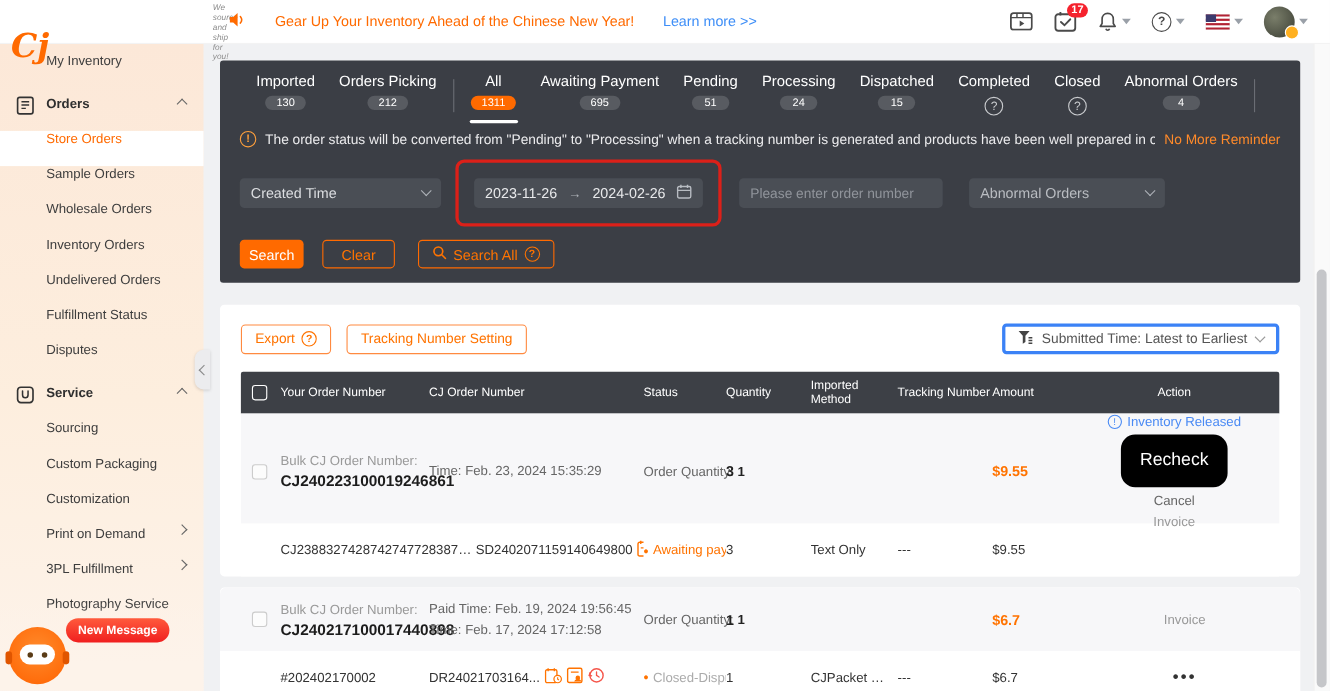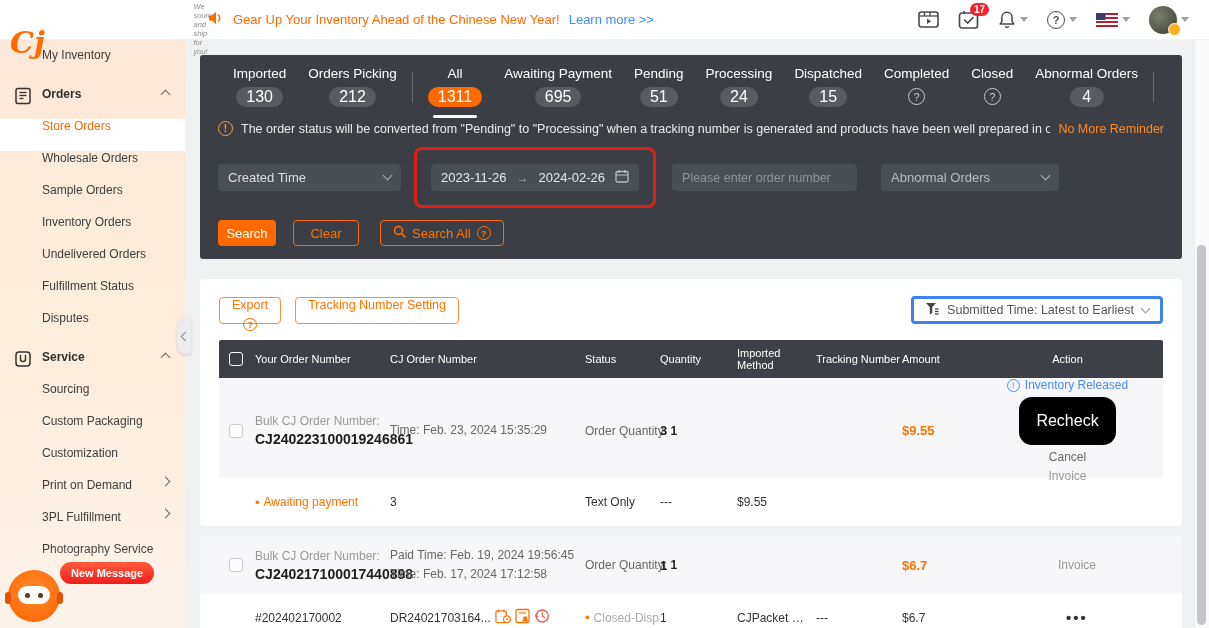--- a/index.html
+++ b/index.html
@@ -8,21 +8,21 @@
 
   
   .topbar { position:absolute; top:0; left:0; width:1209px; height:40px; background:#fff;
             display:flex; align-items:center; z-index:6; border-bottom:1px solid #f3f3f3; }
   .logo-wrap { display:flex; align-items:flex-end; padding-left:10px; width:192px; cursor:pointer; }
   .logo-cj { font-family:"DejaVu Serif",serif; font-style:italic; font-weight:bold;
              font-size:30px; line-height:26px; color:#ff6a00; margin-right:3px; }
   .logo-col { display:flex; flex-direction:row; }
   .brand { color:#33a3e7; font-style:italic; font-weight:bold; font-size:16.5px; line-height:17px; }
   .tagline { color:#8d8d8d; font-style:italic; font-size:7.5px; margin-top:1px; }
-  .announce { display:flex; align-items:center; gap:9px; margin-left:16px; font-size:13px; }
+  .announce { display:flex; align-items:center; gap:26px; margin-left:16px; font-size:13px; }
   .announce-text { color:#ff6a00; }
   .announce-link { color:#3e8ef7; cursor:pointer; }
   .top-icons { margin-left:auto; display:flex; align-items:center; gap:19px; padding-right:20px; }
   .ticon { position:relative; display:flex; align-items:center; gap:4px; cursor:pointer; }
   .badge { position:absolute; top:-7px; right:-10px; background:#f5222d; color:#fff; font-size:10px;
            font-weight:bold; border-radius:8px; padding:1px 4px; min-width:17px; text-align:center; }
   .caret { width:0; height:0; border-left:4px solid transparent; border-right:4px solid transparent;
            border-top:5px solid #9aa0a8; }
   .qcirc { width:18px; height:18px; border:1.6px solid #4a4a4a; border-radius:50%; color:#4a4a4a;
            font-size:11px; font-weight:bold; display:flex; align-items:center; justify-content:center; }
@@ -61,21 +61,21 @@
                white-space:nowrap; cursor:pointer; }
 
   
   .main { position:absolute; left:185px; top:40px; width:1024px; height:588px; padding:15px 0 0 15px; }
 
   
   .panel { width:982px; background:#3b3e45; border-radius:3px; padding-bottom:13px; }
   .tabs { display:flex; align-items:flex-start; padding:9px 0 0 22px; }
   .tab { position:relative; text-align:center; padding:2px 11px 11px 11px; cursor:pointer; }
   .tab-label { color:#fff; font-size:13.5px; white-space:nowrap; }
-  .tab-count { display:inline-block; margin-top:6px; background:#585b61; color:#fff; font-size:16px;
+  .tab-count { display:inline-block; margin-top:6px; background:#585b61; color:#fff; font-size:10px;
                border-radius:10px; padding:1px 10px; min-width:34px; }
   .tab.active .tab-count { background:#ff6a00; }
   .tab.active::after { content:""; position:absolute; left:50%; transform:translateX(-50%);
                        bottom:0; width:44px; height:3px; background:#fff; border-radius:2px; }
   .tab-q { margin:7px auto 0; width:17px; height:17px; border:1.4px solid #c9cbce; border-radius:50%;
            color:#c9cbce; font-size:11px; display:flex; align-items:center; justify-content:center; }
   .tab-div { width:1px; height:30px; background:#6a6d74; margin:8px 4px 0 4px; }
 
   .notice { display:flex; align-items:center; gap:8px; padding:3px 18px 9px 18px; }
   .warn-ic { flex:0 0 15px; width:15px; height:15px; border:1.5px solid #ffa03c; border-radius:50%;
@@ -105,21 +105,21 @@
   .btn-clear { width:66px; margin-left:17px; }
   .btn-searchall { margin-left:21px; padding:0 12px; gap:6px; }
   .oq { width:14px; height:14px; border:1.3px solid #ff7300; border-radius:50%; color:#ff7300;
         font-size:9.5px; font-weight:bold; display:flex; align-items:center; justify-content:center; }
 
   
   .card { width:982px; background:#fff; border-radius:4px; }
   .cardA { margin-top:20px; padding:17px 19px 0 19px; }
   .ctoolbar { display:flex; align-items:center; }
   .btn-orange-o { height:27px; border:1px solid #ff8a40; color:#ff7300; font-size:12.5px; background:#fff;
-                  border-radius:4px; cursor:pointer; display:flex; align-items:center; gap:6px; padding:0 12px;flex-direction:column; }
+                  border-radius:4px; cursor:pointer; display:flex; align-items:center; gap:6px; padding:0 12px; }
   .btn-track { margin-left:14px; }
   .sortbox { margin-left:auto; height:28px; border:3px solid #3b82f6; border-radius:4px; background:#fff;
              display:flex; align-items:center; gap:8px; padding:0 11px; font-size:12.5px; color:#555; cursor:pointer; }
   .sortbox .chev { border-color:#999; transform:rotate(45deg); margin-top:-4px; }
 
   .tgrid { display:grid; grid-template-columns:26px 135px 195px 75px 77px 79px 86px 70px 1fr;
            align-items:center; padding-left:10px; }
   .thead { margin-top:16px; background:#3d4046; height:38px; border-radius:2px 2px 0 0;
            color:#fff; font-size:11px; }
   .th-action { text-align:center; }
@@ -252,24 +252,24 @@
           <line x1="5.5" y1="11.5" x2="9.5" y2="11.5" stroke="#333" stroke-width="1.3"></line>
         </svg>
     </span>
     <span class="plabel">Orders</span>
     <span class="chev chev-up"></span>
   </div>
   <div class="side-item side-active">
     <span>Store Orders</span>
   </div>
   <div class="side-item">
+      <span>Sample Orders</span>
+    </div>
+  <div class="side-item">
       <span>Wholesale Orders</span>
-    </div>
-  <div class="side-item">
-      <span>Sample Orders</span>
     </div>
   <div class="side-item">
       <span>Inventory Orders</span>
     </div>
   <div class="side-item">
       <span>Undelivered Orders</span>
     </div>
   <div class="side-item">
       <span>Fulfillment Status</span>
     </div>
@@ -476,20 +476,34 @@
           <span>Inventory Released</span>
         </span>
         <button class="btn-recheck">Recheck</button>
         <span class="link-gray">Cancel</span>
         <span class="link-lgray">Invoice</span>
       </div>
     </div>
 
     <div class="item-row tgrid">
       <span></span>
+      <div class="merge-cell">
+        <span>CJ2388327428742747728387…</span>
+        <span>SD2402071159140649800</span>
+        <span>
+          <svg width="17" height="17" viewBox="0 0 17 17">
+              <rect x="1" y="3" width="11" height="12.5" rx="1.5" fill="none" stroke="#ff7300" stroke-width="1.3"></rect>
+              <line x1="3.5" y1="1.5" x2="3.5" y2="4.5" stroke="#ff7300" stroke-width="1.3"></line>
+              <line x1="9.5" y1="1.5" x2="9.5" y2="4.5" stroke="#ff7300" stroke-width="1.3"></line>
+              <line x1="3.5" y1="8" x2="9.5" y2="8" stroke="#ff7300" stroke-width="1.2"></line>
+              <circle cx="12.7" cy="12" r="3.6" fill="#fff" stroke="#ff7300" stroke-width="1.2"></circle>
+              <path d="M12.7 10.3v1.8l1.3.8" fill="none" stroke="#ff7300" stroke-width="1.1"></path>
+            </svg>
+        </span>
+      </div>
       <div class="status-cell">
         <span class="dot">•</span>
         <span class="st-awaiting">Awaiting payment</span>
       </div>
       <span>3</span>
       <span class="cell-ellip">Text Only</span>
       <span>---</span>
       <span>$9.55</span>
       <span></span>
     </div>

